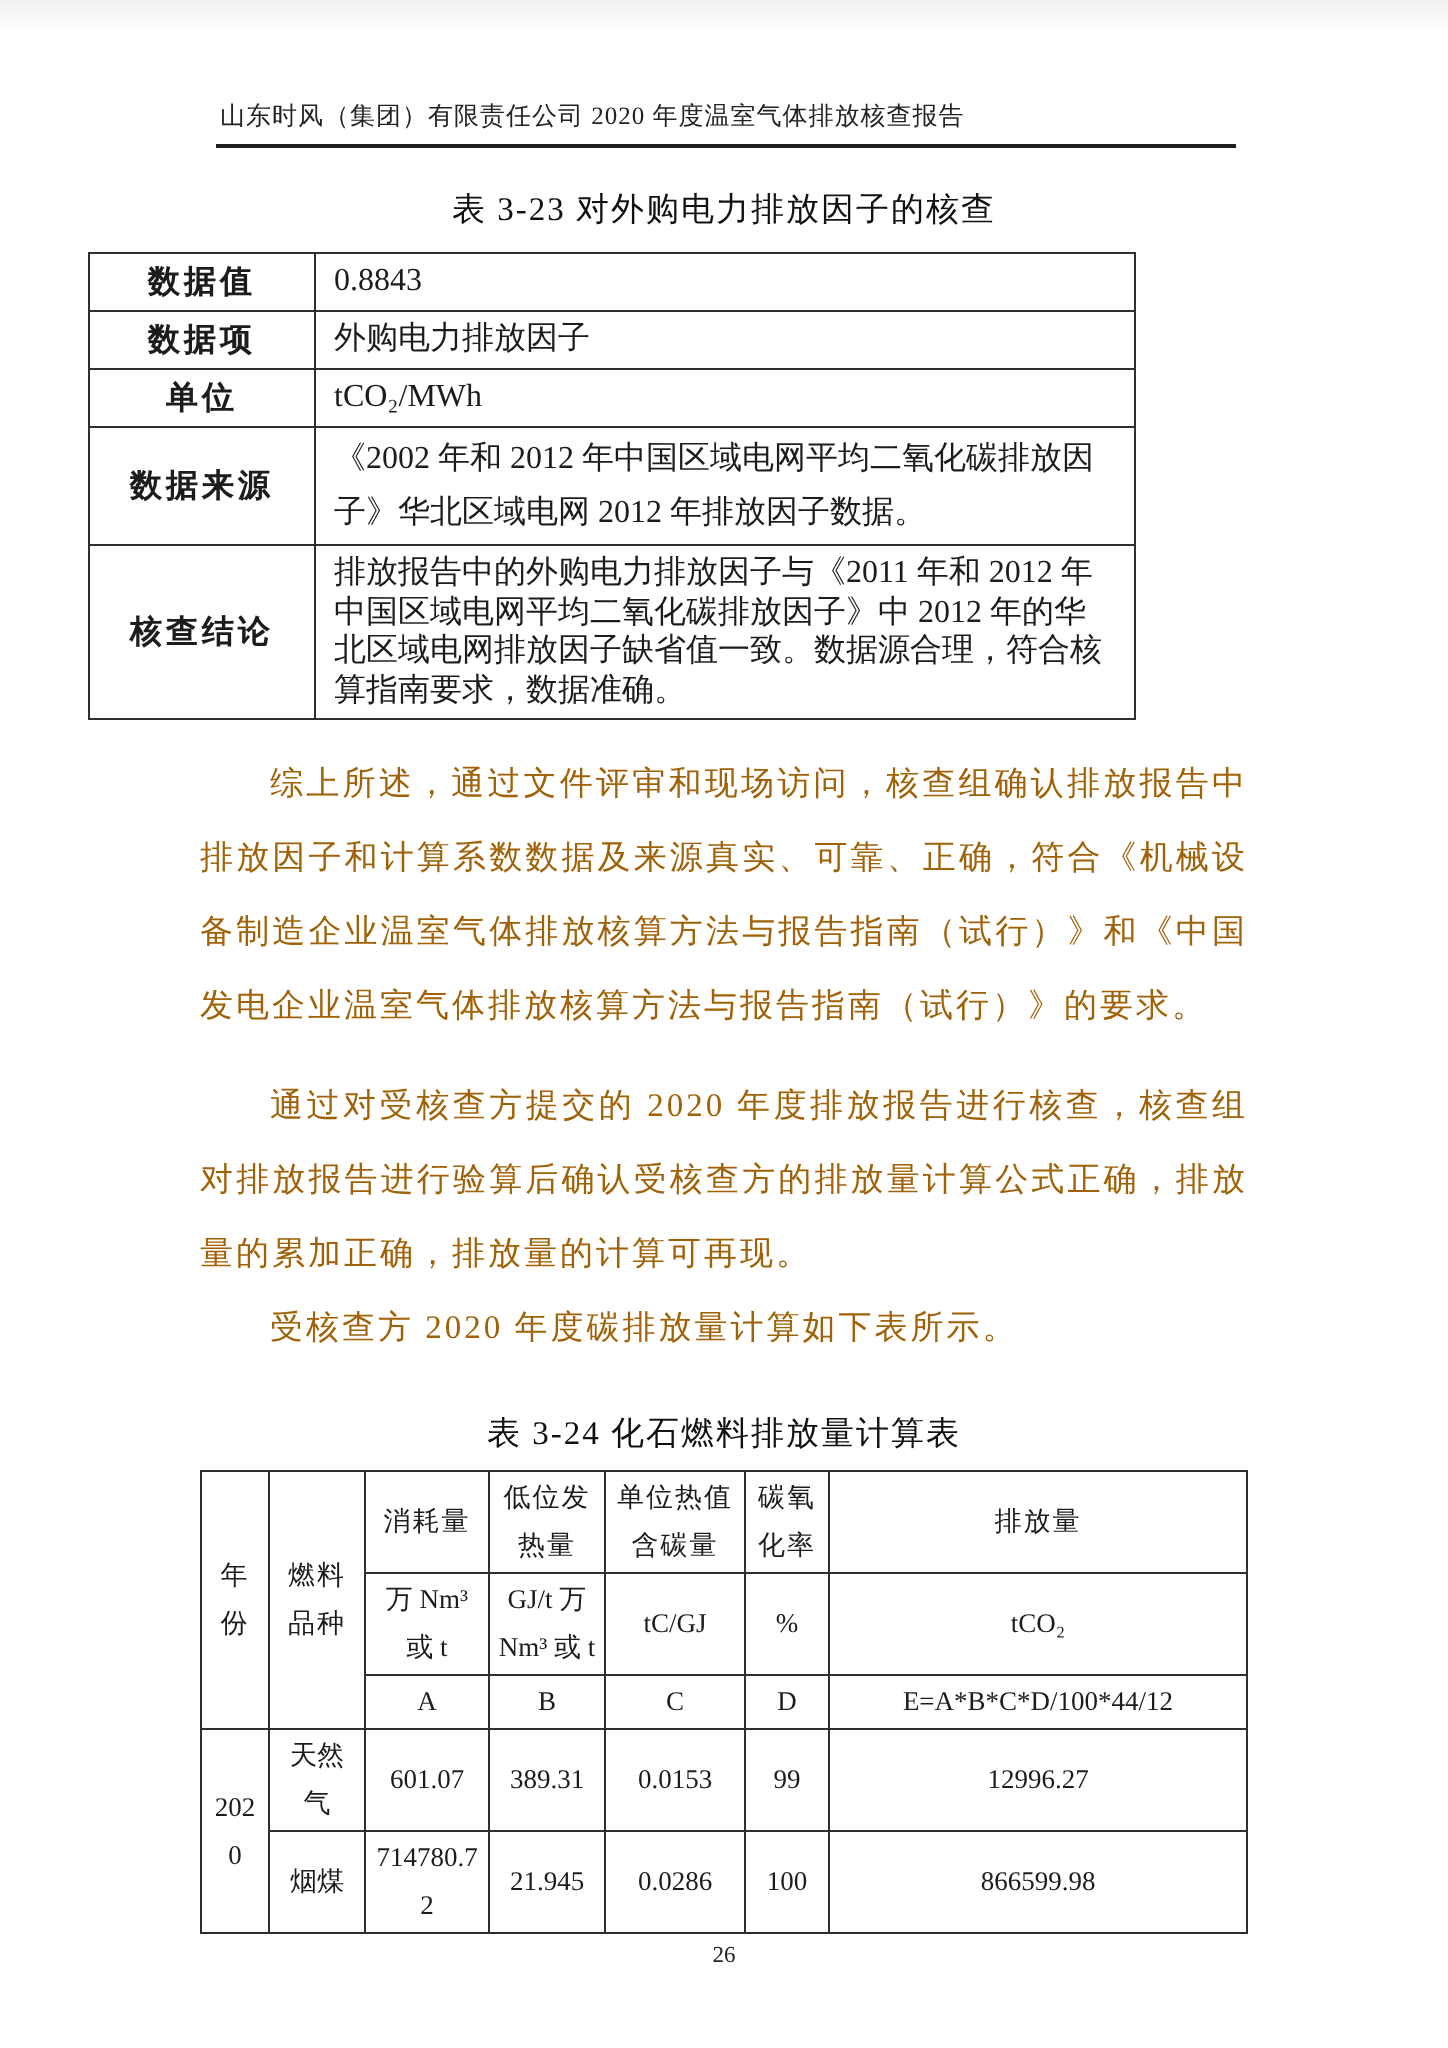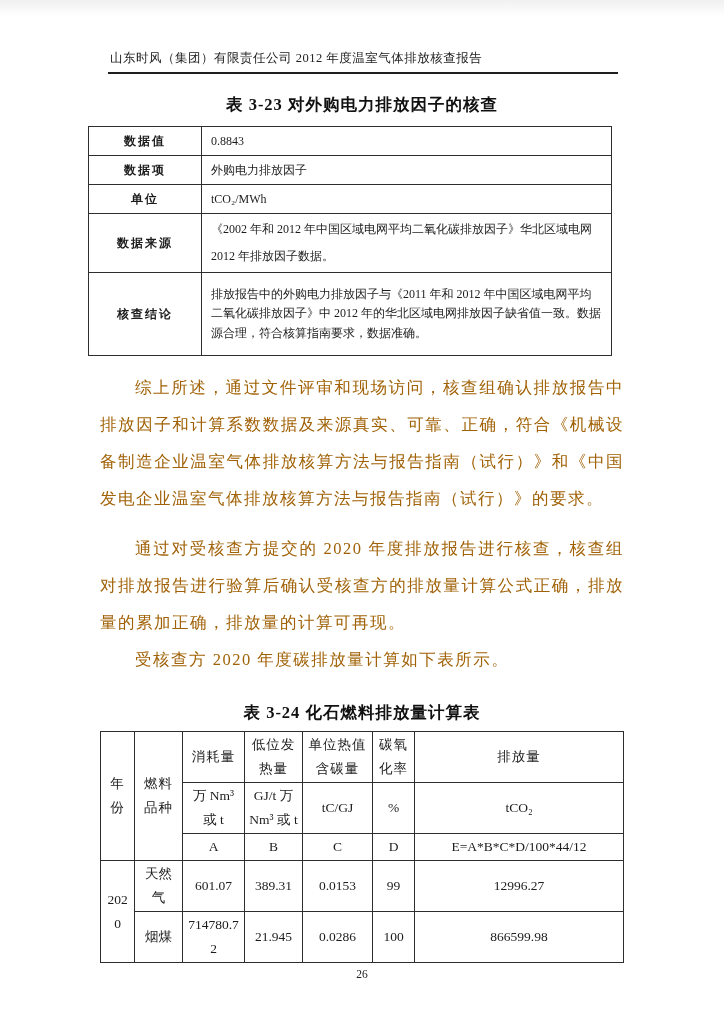--- a/index.html
+++ b/index.html
@@ -26,32 +26,32 @@
     font-size: 12.5px;
     letter-spacing: 0.5px;
     color: #222;
     border-bottom: 2px solid #1f1f1f;
     padding: 0 0 5px 2px;
   }
   
   .tbl-caption {
     margin-top: 20px;
     text-align: center;
-    font-weight: bold;
+    font-weight: normal;
     font-size: 16.5px;
     letter-spacing: 1px;
     color: #111;
   }
   .tbl-caption.second { margin-top: 24px; }
   
   table { border-collapse: collapse; table-layout: fixed; }
   .t23 {
     width: 524px;
-    margin: 10px 0 0 88px;
-    font-size: 12px;
+    margin: 10px 0 0 44px;
+    font-size: 16px;
   }
   .t23 th, .t23 td { border: 1.5px solid #2e2e2e; }
   .t23 th {
     width: 113px;
     font-weight: bold;
     text-align: center;
     vertical-align: middle;
     letter-spacing: 2px;
   }
   .t23 td {
@@ -121,21 +121,21 @@
     color: #222;
   }
 </style>
 </head>
 <body>
 
 <div class="page">
   <div class="scan-edge"></div>
 
   <div class="doc-header">
-    <span>山东时风（集团）有限责任公司 2012 年度温室气体排放核查报告</span>
+    <span>山东时风（集团）有限责任公司 2020 年度温室气体排放核查报告</span>
   </div>
 
   <div class="tbl-caption">表 3-23 对外购电力排放因子的核查</div>
 
   <table class="t23">
     <colgroup>
         <col class="c-label">
         <col>
       </colgroup>
     <tbody>

